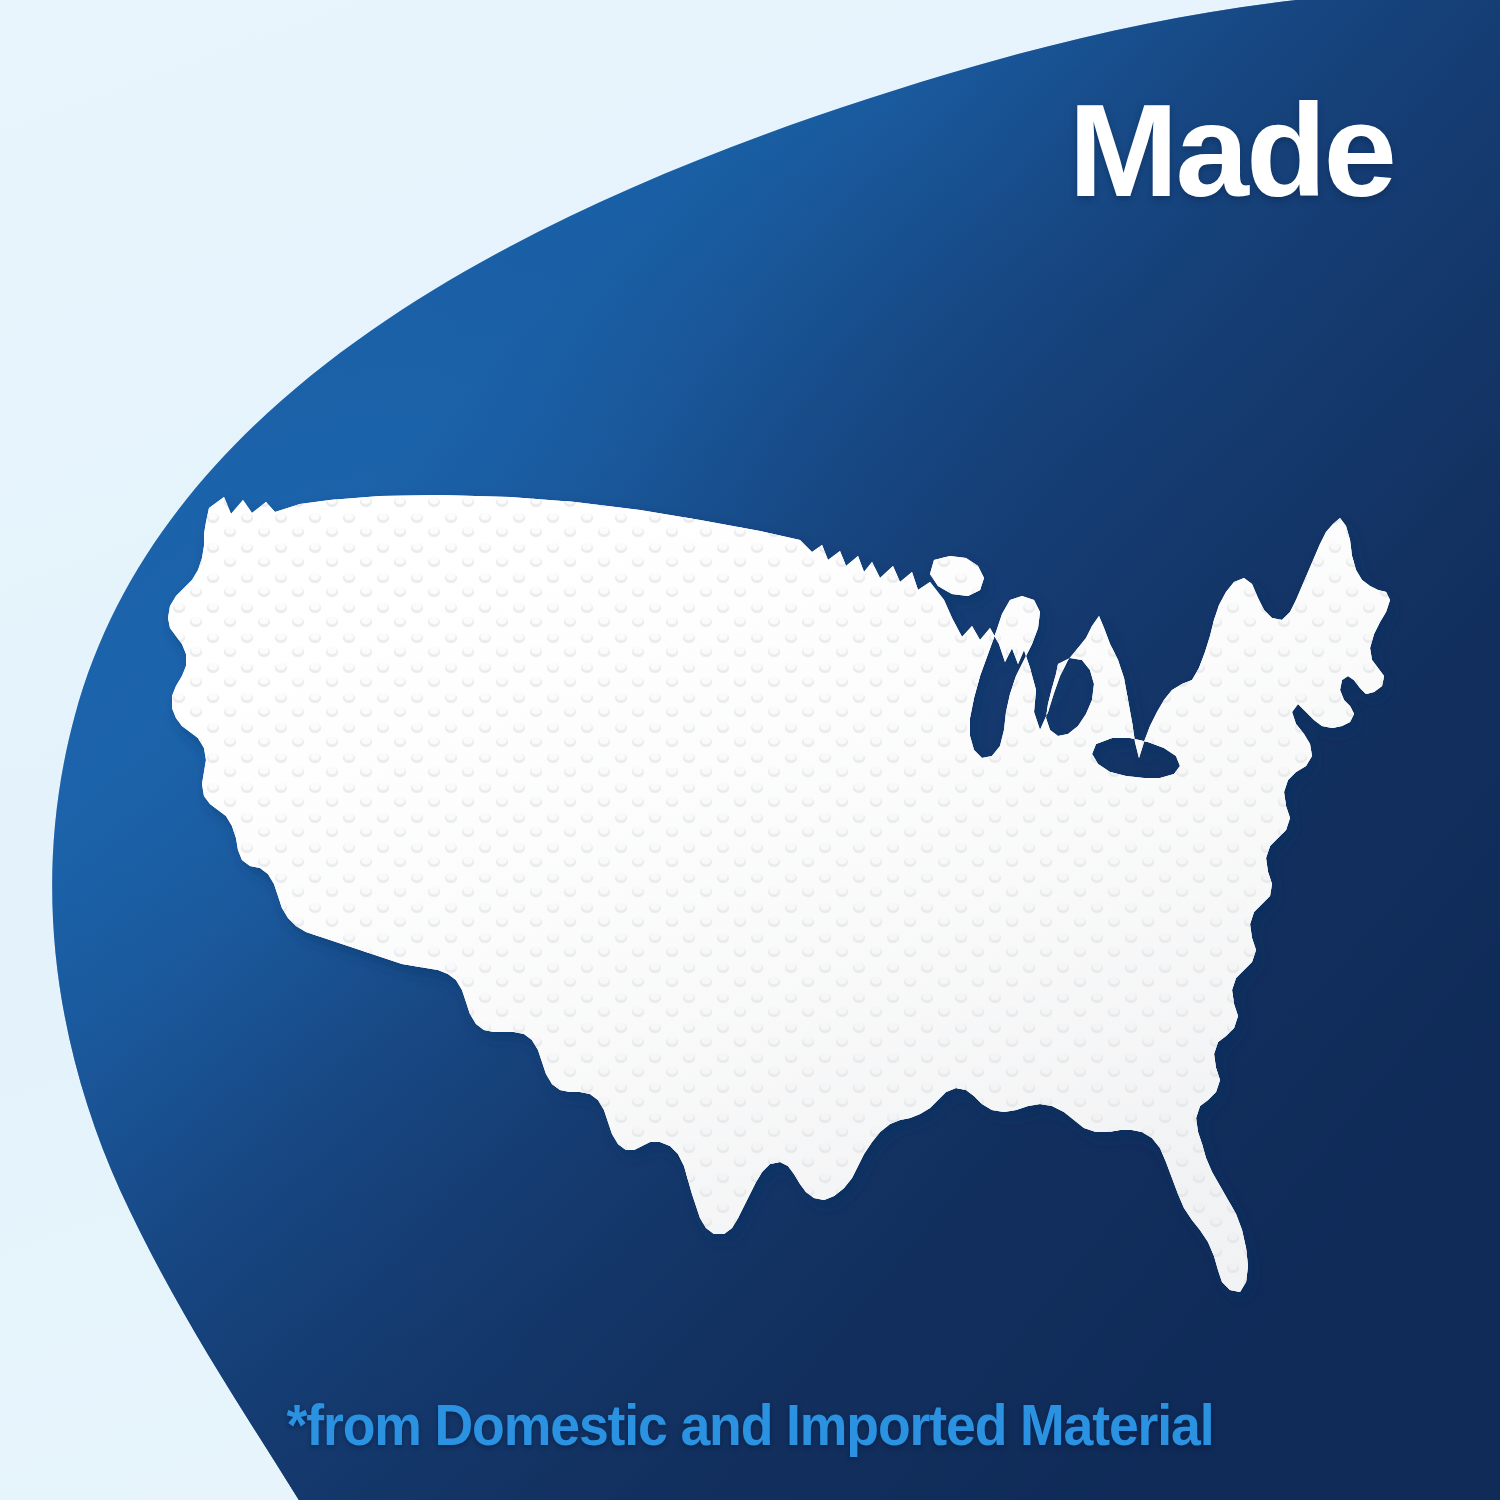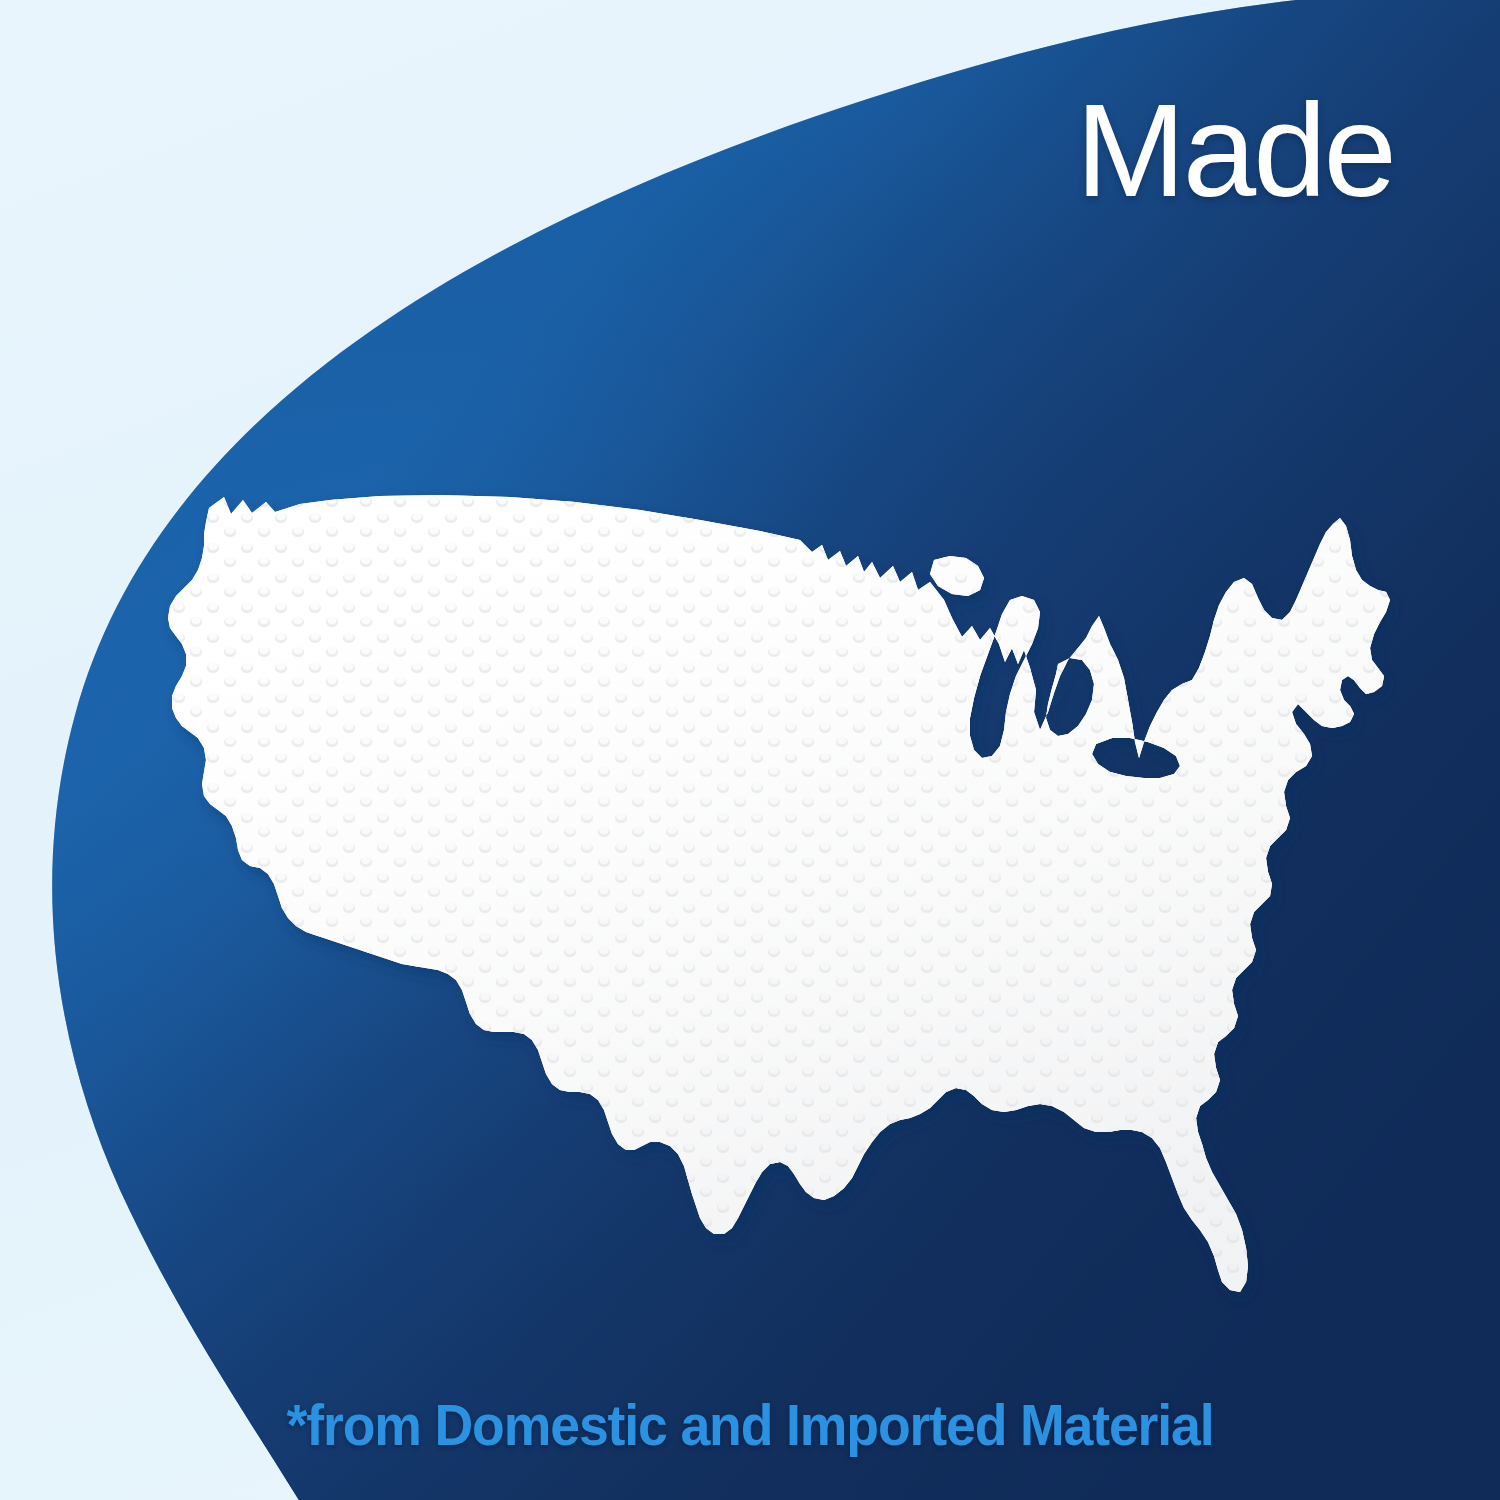--- a/index.html
+++ b/index.html
@@ -35,21 +35,21 @@
     height: 1500px;
   }
 
   
   .headline {
     position: absolute;
     right: 106px;
     top: 86px;
     text-align: right;
     color: #ffffff;
-    font-weight: 400;
+    font-weight: 700;
     font-size: 132px;
     line-height: 0.98;
     letter-spacing: -3px;
     text-shadow: 0 3px 7px rgba(5, 25, 60, 0.35);
     white-space: nowrap;
   }
   .headline .l1 { display: block; }
   .headline .l2 { display: block; }
 
   

